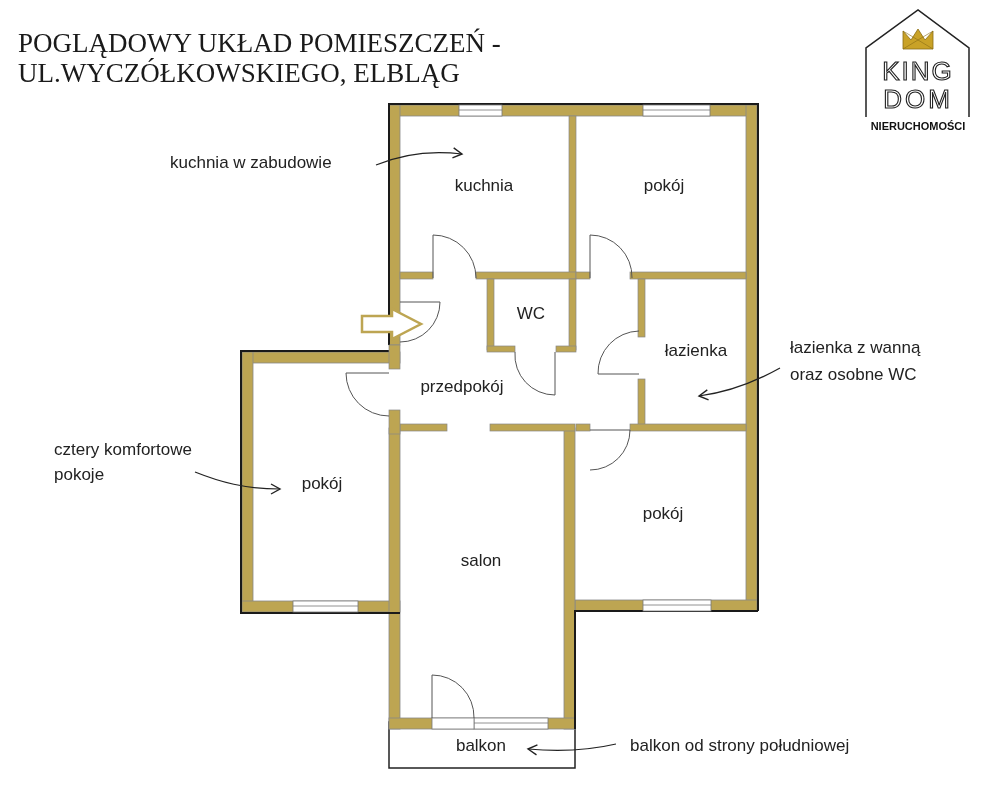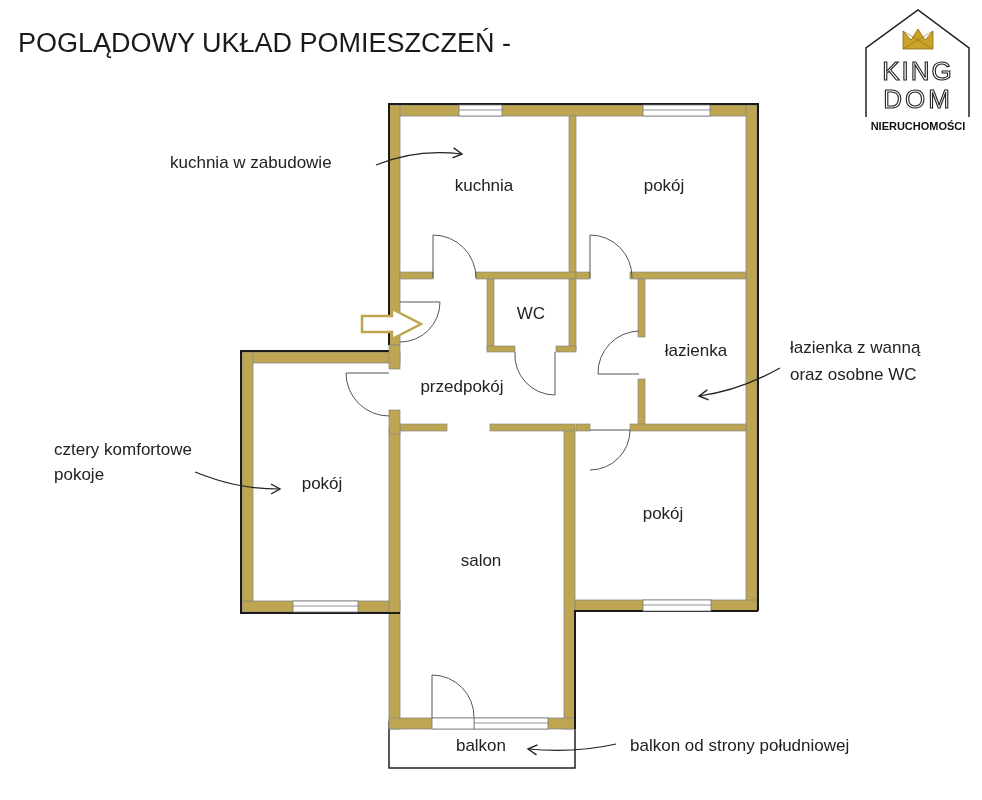--- a/index.html
+++ b/index.html
@@ -1,28 +1,29 @@
 <!DOCTYPE html>
 <html><head>
 <meta charset="utf-8">
 <style>
   html, body { margin:0; padding:0; background:#ffffff; }
   body { width:982px; height:800px; position:relative; overflow:hidden; font-family:"Liberation Sans", sans-serif; }
-  .title { position:absolute; left:18px; top:28px; font-size:27px; line-height:30px; color:#1a1a1a; letter-spacing:0px; }
+  .title { position:absolute; left:18px; top:28px; font-size:27px; line-height:30px; color:#1a1a1a; letter-spacing:0px;font-family:Liberation Serif, serif; }
   .title div { white-space:nowrap; }
   svg.plan { position:absolute; left:0; top:0; }
   .room-label { font-family:"Liberation Sans", sans-serif; font-size:17px; fill:#222; }
   .note { font-family:"Liberation Sans", sans-serif; font-size:17px; fill:#222; }
   .logo-text { font-family:"Liberation Sans", sans-serif; font-weight:bold; font-size:11px; fill:#111; }
 </style>
 </head>
 <body>
 
 <div class="title">
   <div>POGLĄDOWY UKŁAD POMIESZCZEŃ -</div>
+  <div>UL.WYCZÓŁKOWSKIEGO, ELBLĄG</div>
 </div>
 
 <svg class="plan" width="982" height="800" viewBox="0 0 982 800">
   <defs>
     <marker id="arrowhead" markerWidth="12" markerHeight="12" refX="10" refY="6" orient="auto" markerUnits="userSpaceOnUse">
       <path d="M1,1 L10,6 L1,11" fill="none" stroke="#222" stroke-width="1.4"></path>
     </marker>
   </defs>
 
   <g>

